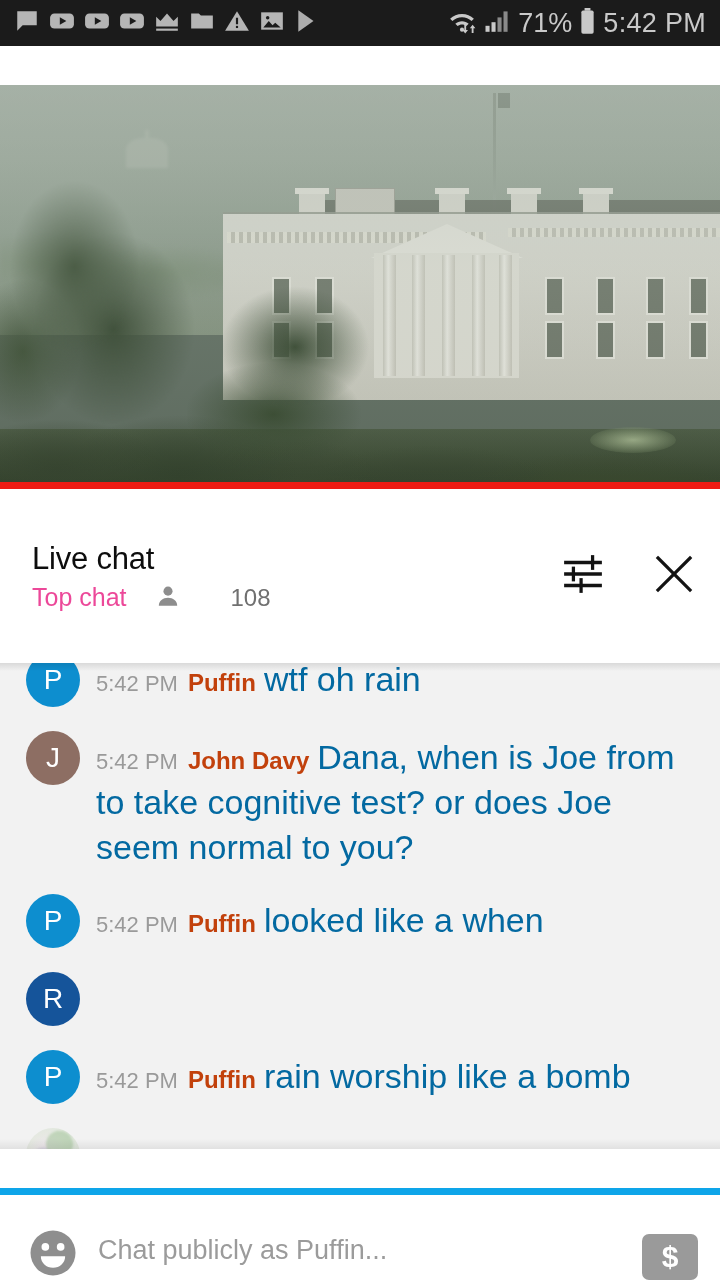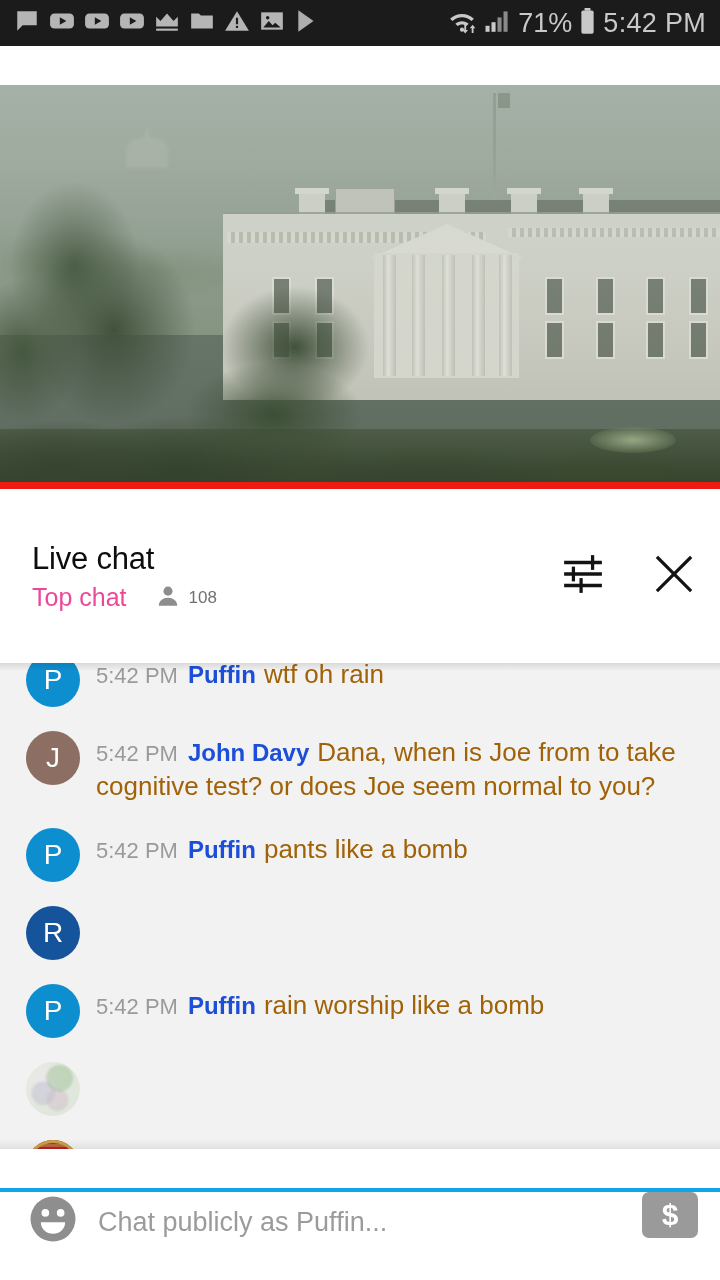--- a/index.html
+++ b/index.html
@@ -151,41 +151,41 @@
 
   
   .chat-header {
     flex:0 0 96px; background:#ffffff; padding:14px 22px 0 32px;
     display:flex; align-items:flex-start; position:relative;
   }
   .ch-texts { flex:1 1 auto; }
   .ch-title { font-size:31px; color:#0d0d0d; line-height:1.12; letter-spacing:-.2px; }
   .ch-sub { display:flex; align-items:center; gap:8px; margin-top:6px; }
   .ch-sub-label { font-size:25px; color:#ec4899; }
-  .ch-count { font-size:17px; color:#707070; }
+  .ch-count { font-size:24px; color:#707070;margin-left:42px; }
   .person-ico { margin-left:20px; display:block; }
   .ch-actions { display:flex; align-items:center; gap:44px; padding-top:8px; }
   .icon-btn { background:none; border:none; cursor:pointer; display:block; line-height:0; }
 
   
   .chat-list {
     flex:1 1 auto; background:#f2f2f2; overflow:hidden; position:relative;
     padding-top:0px;
   }
   .msg { display:flex; padding:0 22px 0 26px; margin-top:24px; }
   .msg:first-child { margin-top:0; }
   .avatar {
     flex:0 0 54px; width:54px; height:54px; border-radius:50%;
     display:flex; align-items:center; justify-content:center;
     color:#fff; font-size:28px; margin-right:16px; overflow:hidden; position:relative;
   }
   .msg-body { flex:1 1 auto; padding-top:4px; }
   .ts { font-size:22px; color:#9a9a9a; margin-right:10px; }
-  .author { font-size:24px; color:#1d4ed8; font-weight:bold; margin-right:8px; }
-  .text { font-size:26px; color:#a16207; line-height:1.32; }
+  .author { font-size:24px; color:#c2410c; font-weight:bold; margin-right:8px; }
+  .text { font-size:34px; color:#0369a1; line-height:1.32; }
   .msg-line { line-height:1.32; }
 
   
   .av-photo-wolf {
     background:
       radial-gradient(circle at 38% 42%, #efe6ef 0%, #e6e9e2 38%, #dfe7dc 62%, #e9e4e0 100%);
   }
   .av-photo-wolf:after{
     content:""; position:absolute; inset:0;
     background:
@@ -202,22 +202,22 @@
       linear-gradient(90deg, rgba(215,169,78,.9) 0 58%, rgba(0,0,0,0) 59%);
     border-radius:30% 20% 20% 10%;
   }
   .av-photo-polly:before{
     content:""; position:absolute; left:0; top:8%; width:100%; height:84%;
     background:linear-gradient(180deg, rgba(200,162,74,.55) 0 6%, rgba(0,0,0,0) 7% 93%, rgba(200,162,74,.55) 94%);
   }
 
   
   .input-bar {
-    flex:0 0 92px; background:#ffffff; display:flex; align-items:flex-start;
-    padding:0 22px 0 26px; border-top:4px solid #0ea5e9;
+    flex:0 0 92px; background:#ffffff; display:flex; align-items:flex-end;
+    padding:0 22px 0 26px; border-top:7px solid #0ea5e9;
   }
   .emoji-btn { flex:0 0 54px; line-height:0; }
   .chat-input {
     flex:1 1 auto; border:none; outline:none; background:transparent;
     font-family:"Liberation Sans", sans-serif; font-size:27px; color:#909090;
     padding:0 18px; height:60px;
   }
   .chat-input::placeholder { color:#9b9b9b; opacity:1; }
   .superchat-btn {
     flex:0 0 56px; width:56px; height:46px; border-radius:7px; background:#9a9a9a;
@@ -436,21 +436,21 @@
         </span>
       </div>
     </div>
 
     <div class="msg">
       <div class="avatar" style="background:#0d8ecf">
           <span>P</span>
         </div>
       <div class="msg-body">
         <span class="msg-line">
-          <span class="ts">5:42 PM</span><span class="author">Puffin</span><span class="text">pants like a bomb</span>
+          <span class="ts">5:42 PM</span><span class="author">Puffin</span><span class="text">looked like a when</span>
         </span>
       </div>
     </div>
 
     <div class="msg">
       <div class="avatar" style="background:#15549a">
           <span>R</span>
         </div>
     </div>
 

